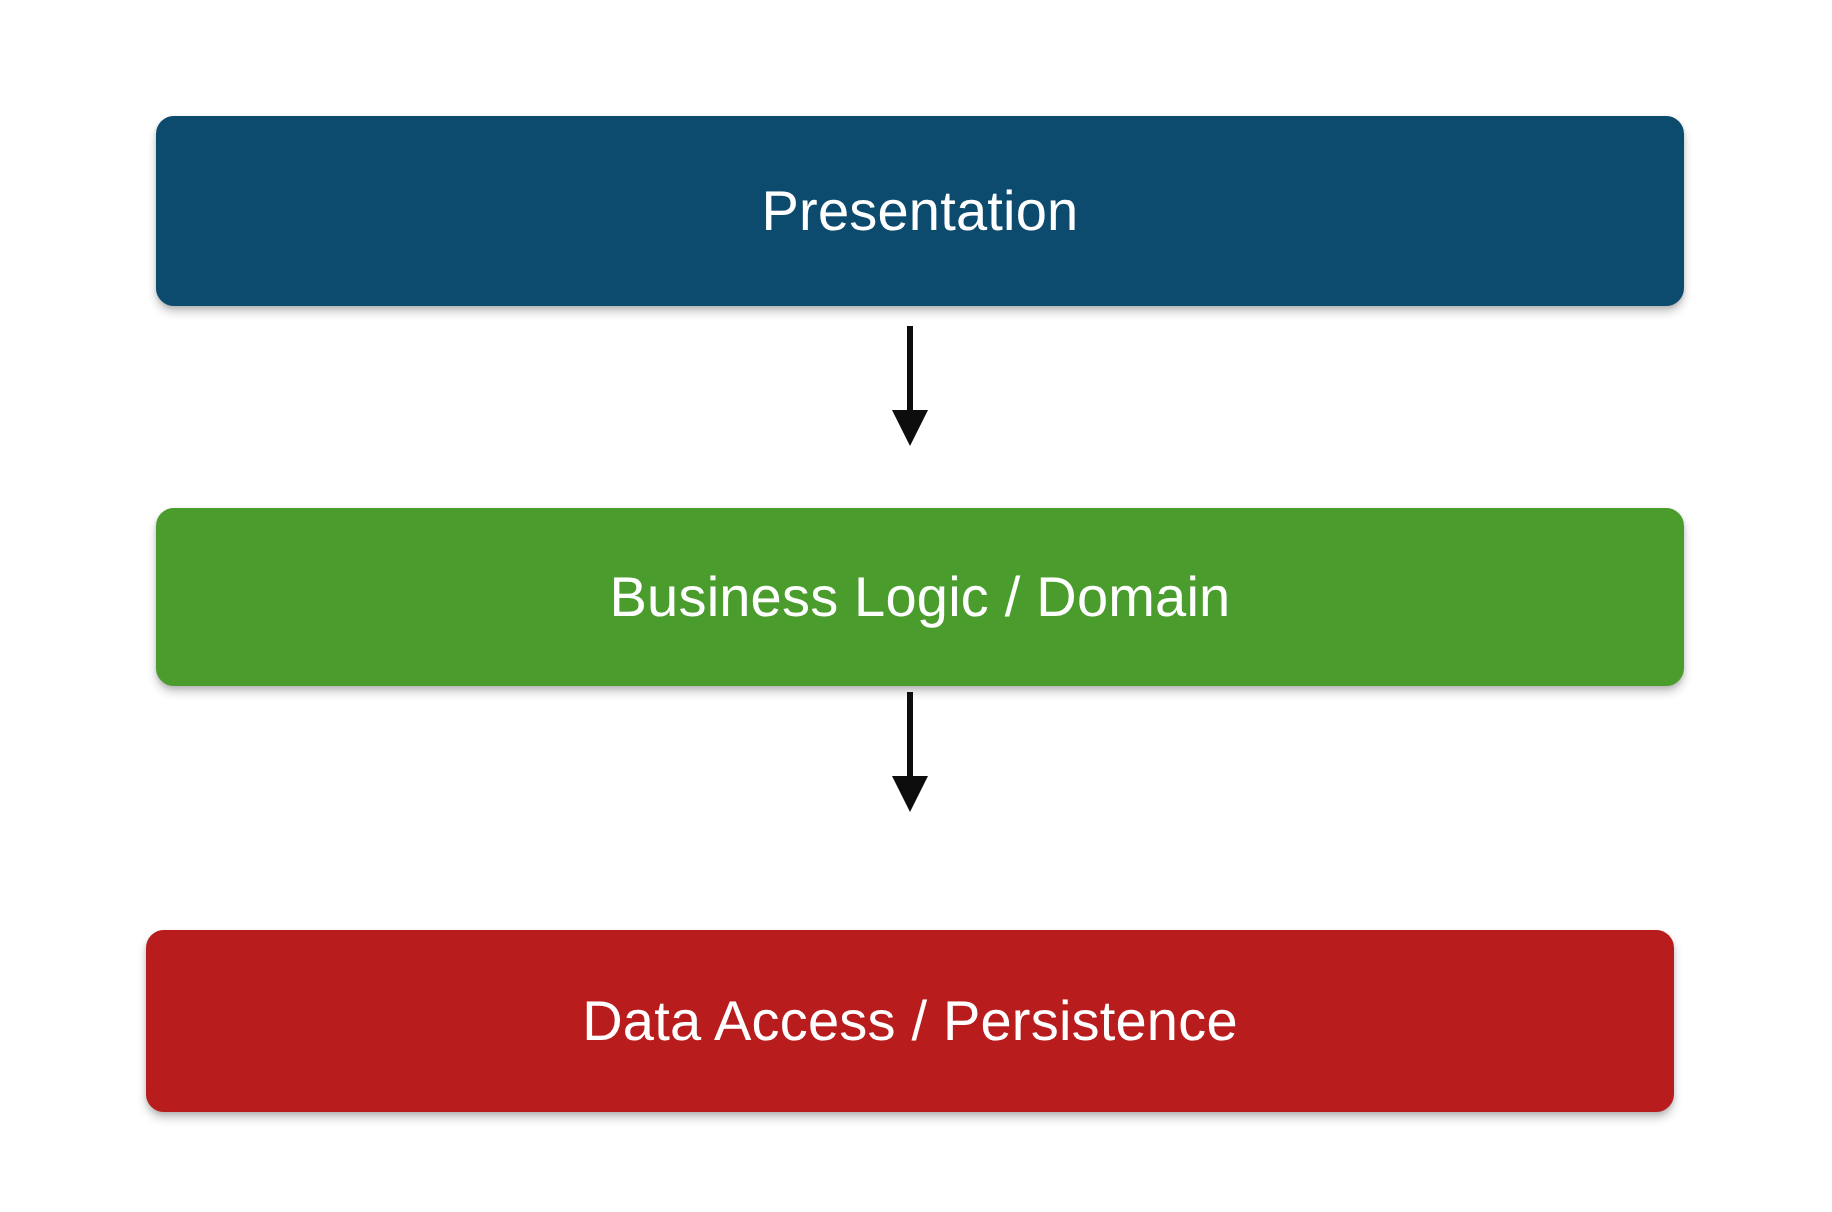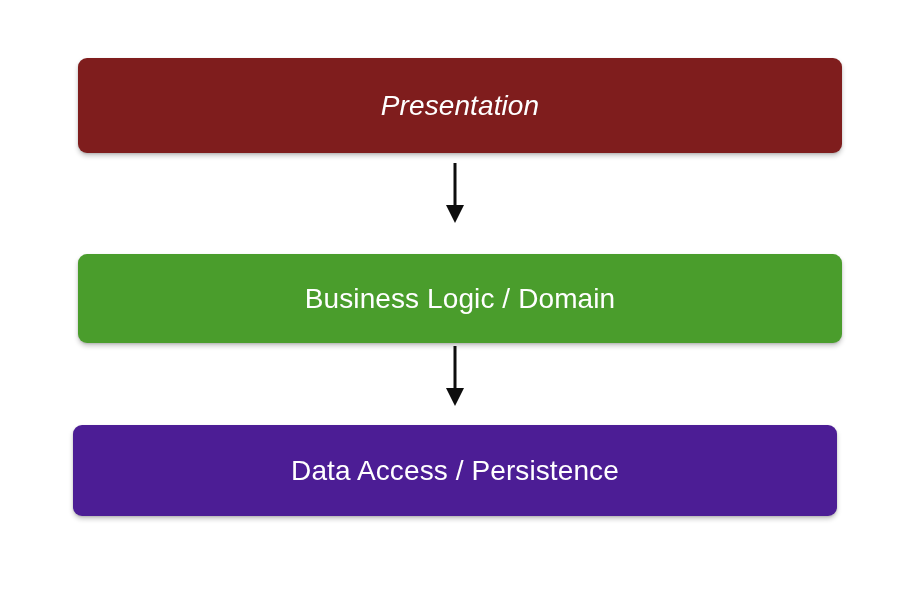--- a/index.html
+++ b/index.html
@@ -84,21 +84,21 @@
 
   #arrow-business-to-data {
     top: 344px;
   }
 </style>
 </head>
 <body style="background-color: rgb(255, 255, 255);">
 
 <div id="diagram-canvas" style="background-color: rgb(255, 255, 255);">
 
-  <div class="layer-box" id="box-presentation" style="background-color: #7f1d1d; font-style: italic;">
+  <div class="layer-box" id="box-presentation" style="background-color: #0c4a6e;">
     <span class="layer-label" style="color: rgb(255, 255, 255);">Presentation</span>
   </div>
 
   <div class="flow-arrow" id="arrow-presentation-to-business">
     <svg width="36" height="64" viewBox="0 0 36 64" xmlns="http://www.w3.org/2000/svg">
       <line x1="18" y1="2" x2="18" y2="46" stroke="#0d0d0d" stroke-width="3"></line>
       <polygon points="9,44 27,44 18,62" fill="#0d0d0d"></polygon>
     </svg>
   </div>
 
@@ -106,17 +106,17 @@
     <span class="layer-label" style="color: rgb(255, 255, 255);">Business Logic / Domain</span>
   </div>
 
   <div class="flow-arrow" id="arrow-business-to-data">
     <svg width="36" height="64" viewBox="0 0 36 64" xmlns="http://www.w3.org/2000/svg">
       <line x1="18" y1="2" x2="18" y2="46" stroke="#0d0d0d" stroke-width="3"></line>
       <polygon points="9,44 27,44 18,62" fill="#0d0d0d"></polygon>
     </svg>
   </div>
 
-  <div class="layer-box" id="box-data-access" style="background-color: #4c1d95;">
+  <div class="layer-box" id="box-data-access" style="background-color: #b91c1c; margin-top: 40px;">
     <span class="layer-label" style="color: rgb(255, 255, 255);">Data Access / Persistence</span>
   </div>
 
 </div>
 
 </body></html>

